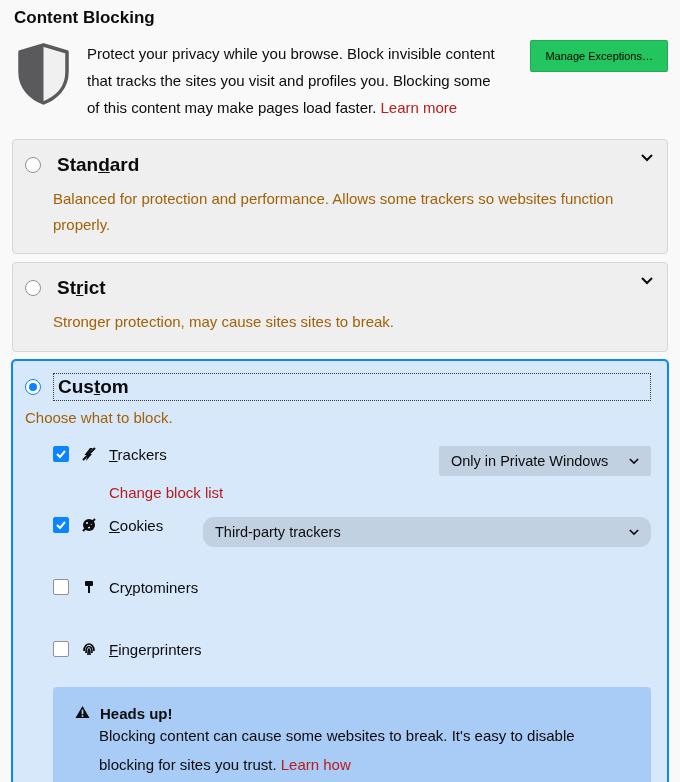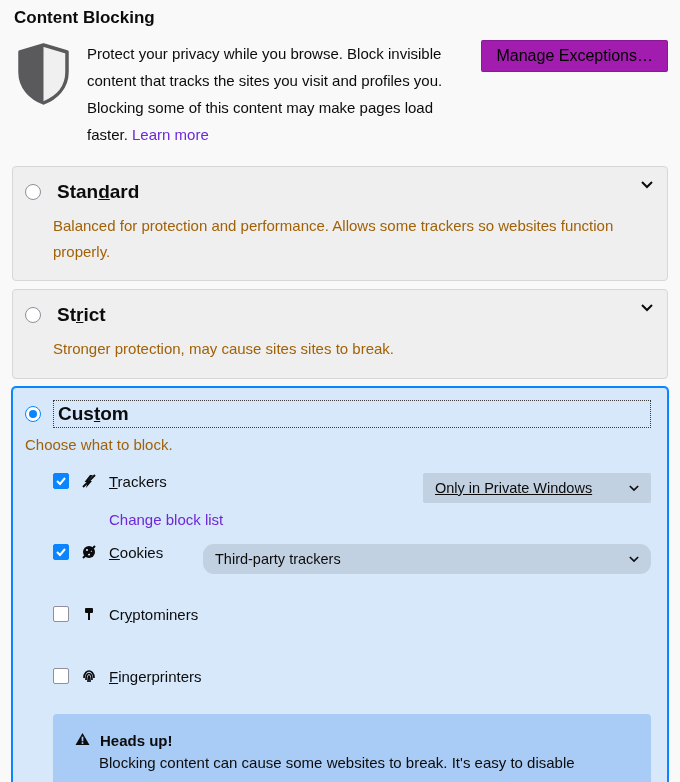--- a/index.html
+++ b/index.html
@@ -19,27 +19,27 @@
   }
   .intro-row { display: flex; align-items: flex-start; gap: 16px; margin-bottom: 18px; }
   .intro-icon { width: 55px; height: 64px; flex-shrink: 0; margin-left: 4px; margin-top: 2px; }
   .intro-text { flex: 1; line-height: 1.8; color: #0c0c0d; font-size: 15px; padding-top: 0; }
   .manage-btn {
     flex-shrink: 0;
     height: 32px;
     padding: 0 14px;
     margin-left: 8px;
     border: 1px solid rgba(12,12,13,0.15);
-    background: #a21caf;
+    background: #22c55e;
     font: inherit;
-    font-size: 16px;
+    font-size: 11px;
     cursor: pointer;
     border-radius: 2px;
   }
-  a.learn-more, a.link { color: #6d28d9; text-decoration: none; cursor: pointer; }
+  a.learn-more, a.link { color: #b91c1c; text-decoration: none; cursor: pointer; }
 
   .option-card {
     border: 1px solid #d7d7db;
     border-radius: 4px;
     background: #efefef;
     padding: 12px 16px 16px 12px;
     margin-bottom: 8px;
     position: relative;
   }
   .option-card.selected { background: #d7e8fb; border-color: #0a84ff; box-shadow: 0 0 0 1px #0a84ff; }
@@ -83,21 +83,21 @@
   .row-select {
     margin-left: auto;
     height: 30px;
     background: rgba(12,12,13,0.10);
     border: none;
     border-radius: 2px;
     display: flex; align-items: center; justify-content: space-between;
     padding: 0 12px; gap: 18px;
     font-size: 14.5px; cursor: pointer;
   }
-  .row-select.w-sm { width: 228px; text-decoration: underline; }
+  .row-select.w-sm { width: 212px; }
   .row-select.w-lg { width: 448px; border-radius: 11px; }
   .select-caret { font-size: 11px; color: #0c0c0d; }
   .indent-link { margin: -2px 0 16px 56px; }
   .spacer-row { height: 22px; }
 
   .heads-up {
     background: #a9ccf6;
     border-radius: 4px;
     padding: 18px 20px 22px 22px;
     margin-top: 14px;

